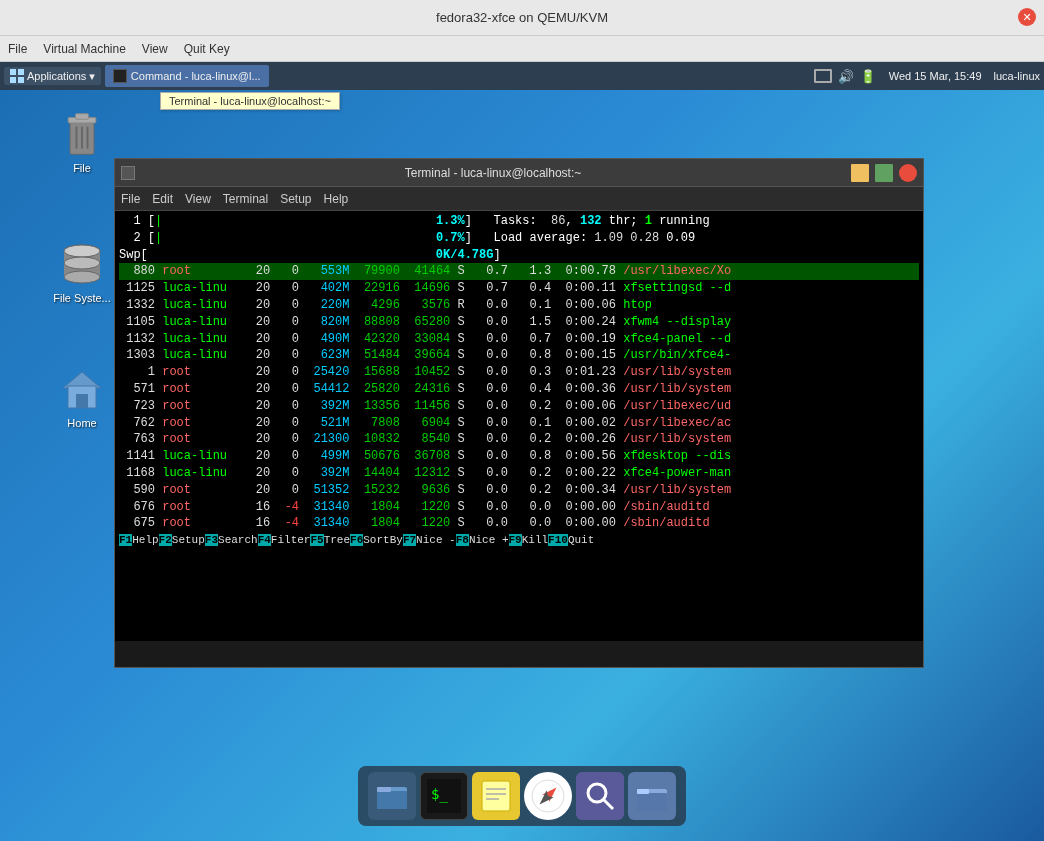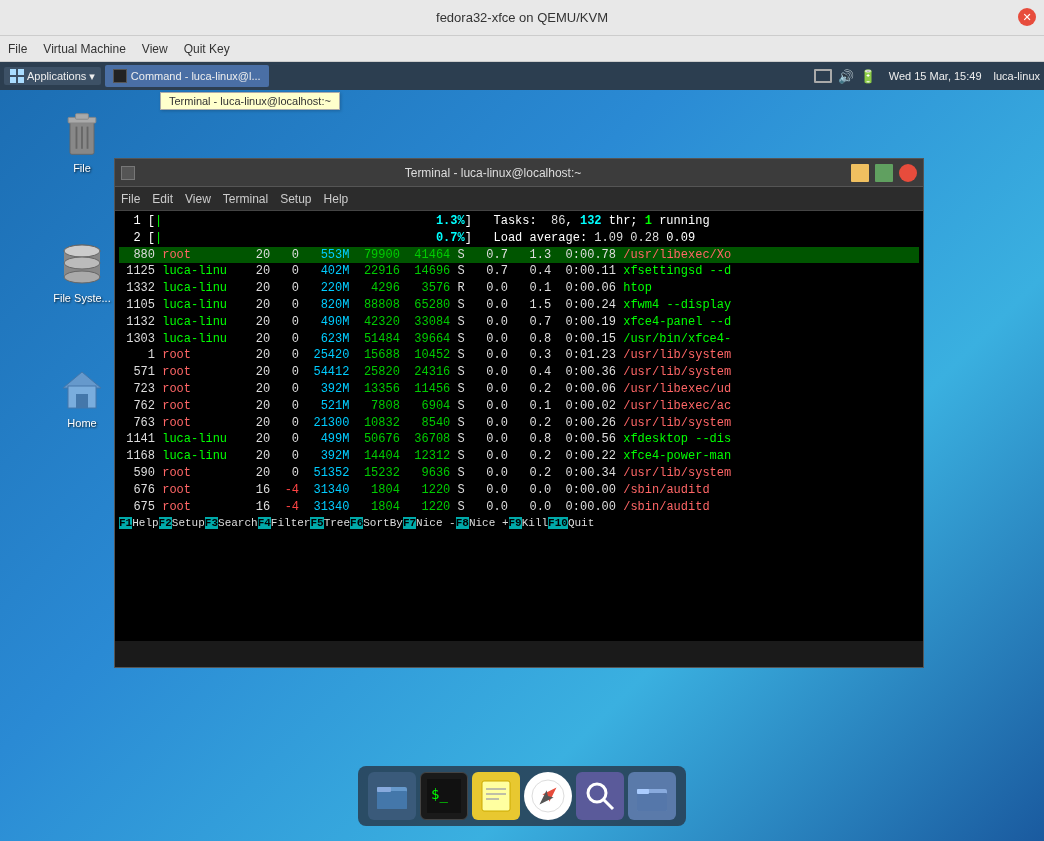--- a/index.html
+++ b/index.html
@@ -418,20 +418,21 @@
     <span>View</span>
     <span>Terminal</span>
     <span>Setup</span>
     <span>Help</span>
   </div>
 
   <div class="terminal-content">
 
     <div class="htop-line"><span class="c-white">  1 [</span><span class="c-green">|  </span><span class="c-white">                                    </span><span class="c-bold-cyan">1.3%</span><span class="c-white">]</span><span class="c-white">   </span><span class="c-white">Tasks: </span><span class="c-bold-white"> 86</span><span class="c-white">, </span><span class="c-bold-cyan">132</span><span class="c-white"> thr; </span><span class="c-bold-green">1</span><span class="c-white"> running</span></div>
     <div class="htop-line"><span class="c-white">  2 [</span><span class="c-green">| </span><span class="c-white">                                     </span><span class="c-bold-cyan">0.7%</span><span class="c-white">]</span><span class="c-white">   </span><span class="c-white">Load average: </span><span class="c-bold-white">1.09 </span><span class="c-bold-white">0.28</span><span class="c-white"> 0.09</span></div>
+    <div class="htop-line"><span class="c-white">Swp[</span><span class="c-white">                                        </span><span class="c-bold-cyan">0K/4.78G</span><span class="c-white">]</span></div>
 
 
     <div id="htop-rows">
         <div class="htop-row-selected"><span style="color:#ddd">  880 </span><span style="color:#ff6666">root       </span><span style="color:#ddd">  20 </span><span style="color:#ddd">  0 </span><span style="color:#00ccff">  553M </span><span style="color:#00cc00"> 79900 </span><span style="color:#00cc00"> 41464 </span><span style="color:#ddd">S </span><span style="color:#ddd">  0.7 </span><span style="color:#ddd">  1.3 </span><span style="color:#ddd"> 0:00.78 </span><span style="color:#ff6666">/usr/libexec/Xo</span></div>
         <div class="htop-row"><span style="color:#ddd"> 1125 </span><span style="color:#00ff00">luca-linu  </span><span style="color:#ddd">  20 </span><span style="color:#ddd">  0 </span><span style="color:#00ccff">  402M </span><span style="color:#00cc00"> 22916 </span><span style="color:#00cc00"> 14696 </span><span style="color:#ddd">S </span><span style="color:#ddd">  0.7 </span><span style="color:#ddd">  0.4 </span><span style="color:#ddd"> 0:00.11 </span><span style="color:#00ff00">xfsettingsd --d</span></div>
         <div class="htop-row"><span style="color:#ddd"> 1332 </span><span style="color:#00ff00">luca-linu  </span><span style="color:#ddd">  20 </span><span style="color:#ddd">  0 </span><span style="color:#00ccff">  220M </span><span style="color:#00cc00">  4296 </span><span style="color:#00cc00">  3576 </span><span style="color:#ddd">R </span><span style="color:#ddd">  0.0 </span><span style="color:#ddd">  0.1 </span><span style="color:#ddd"> 0:00.06 </span><span style="color:#00ff00">htop</span></div>
         <div class="htop-row"><span style="color:#ddd"> 1105 </span><span style="color:#00ff00">luca-linu  </span><span style="color:#ddd">  20 </span><span style="color:#ddd">  0 </span><span style="color:#00ccff">  820M </span><span style="color:#00cc00"> 88808 </span><span style="color:#00cc00"> 65280 </span><span style="color:#ddd">S </span><span style="color:#ddd">  0.0 </span><span style="color:#ddd">  1.5 </span><span style="color:#ddd"> 0:00.24 </span><span style="color:#00ff00">xfwm4 --display</span></div>
         <div class="htop-row"><span style="color:#ddd"> 1132 </span><span style="color:#00ff00">luca-linu  </span><span style="color:#ddd">  20 </span><span style="color:#ddd">  0 </span><span style="color:#00ccff">  490M </span><span style="color:#00cc00"> 42320 </span><span style="color:#00cc00"> 33084 </span><span style="color:#ddd">S </span><span style="color:#ddd">  0.0 </span><span style="color:#ddd">  0.7 </span><span style="color:#ddd"> 0:00.19 </span><span style="color:#00ff00">xfce4-panel --d</span></div>
         <div class="htop-row"><span style="color:#ddd"> 1303 </span><span style="color:#00ff00">luca-linu  </span><span style="color:#ddd">  20 </span><span style="color:#ddd">  0 </span><span style="color:#00ccff">  623M </span><span style="color:#00cc00"> 51484 </span><span style="color:#00cc00"> 39664 </span><span style="color:#ddd">S </span><span style="color:#ddd">  0.0 </span><span style="color:#ddd">  0.8 </span><span style="color:#ddd"> 0:00.15 </span><span style="color:#00ff00">/usr/bin/xfce4-</span></div>
         <div class="htop-row"><span style="color:#ddd">    1 </span><span style="color:#ff6666">root       </span><span style="color:#ddd">  20 </span><span style="color:#ddd">  0 </span><span style="color:#00ccff"> 25420 </span><span style="color:#00cc00"> 15688 </span><span style="color:#00cc00"> 10452 </span><span style="color:#ddd">S </span><span style="color:#ddd">  0.0 </span><span style="color:#ddd">  0.3 </span><span style="color:#ddd"> 0:01.23 </span><span style="color:#ff6666">/usr/lib/system</span></div>

